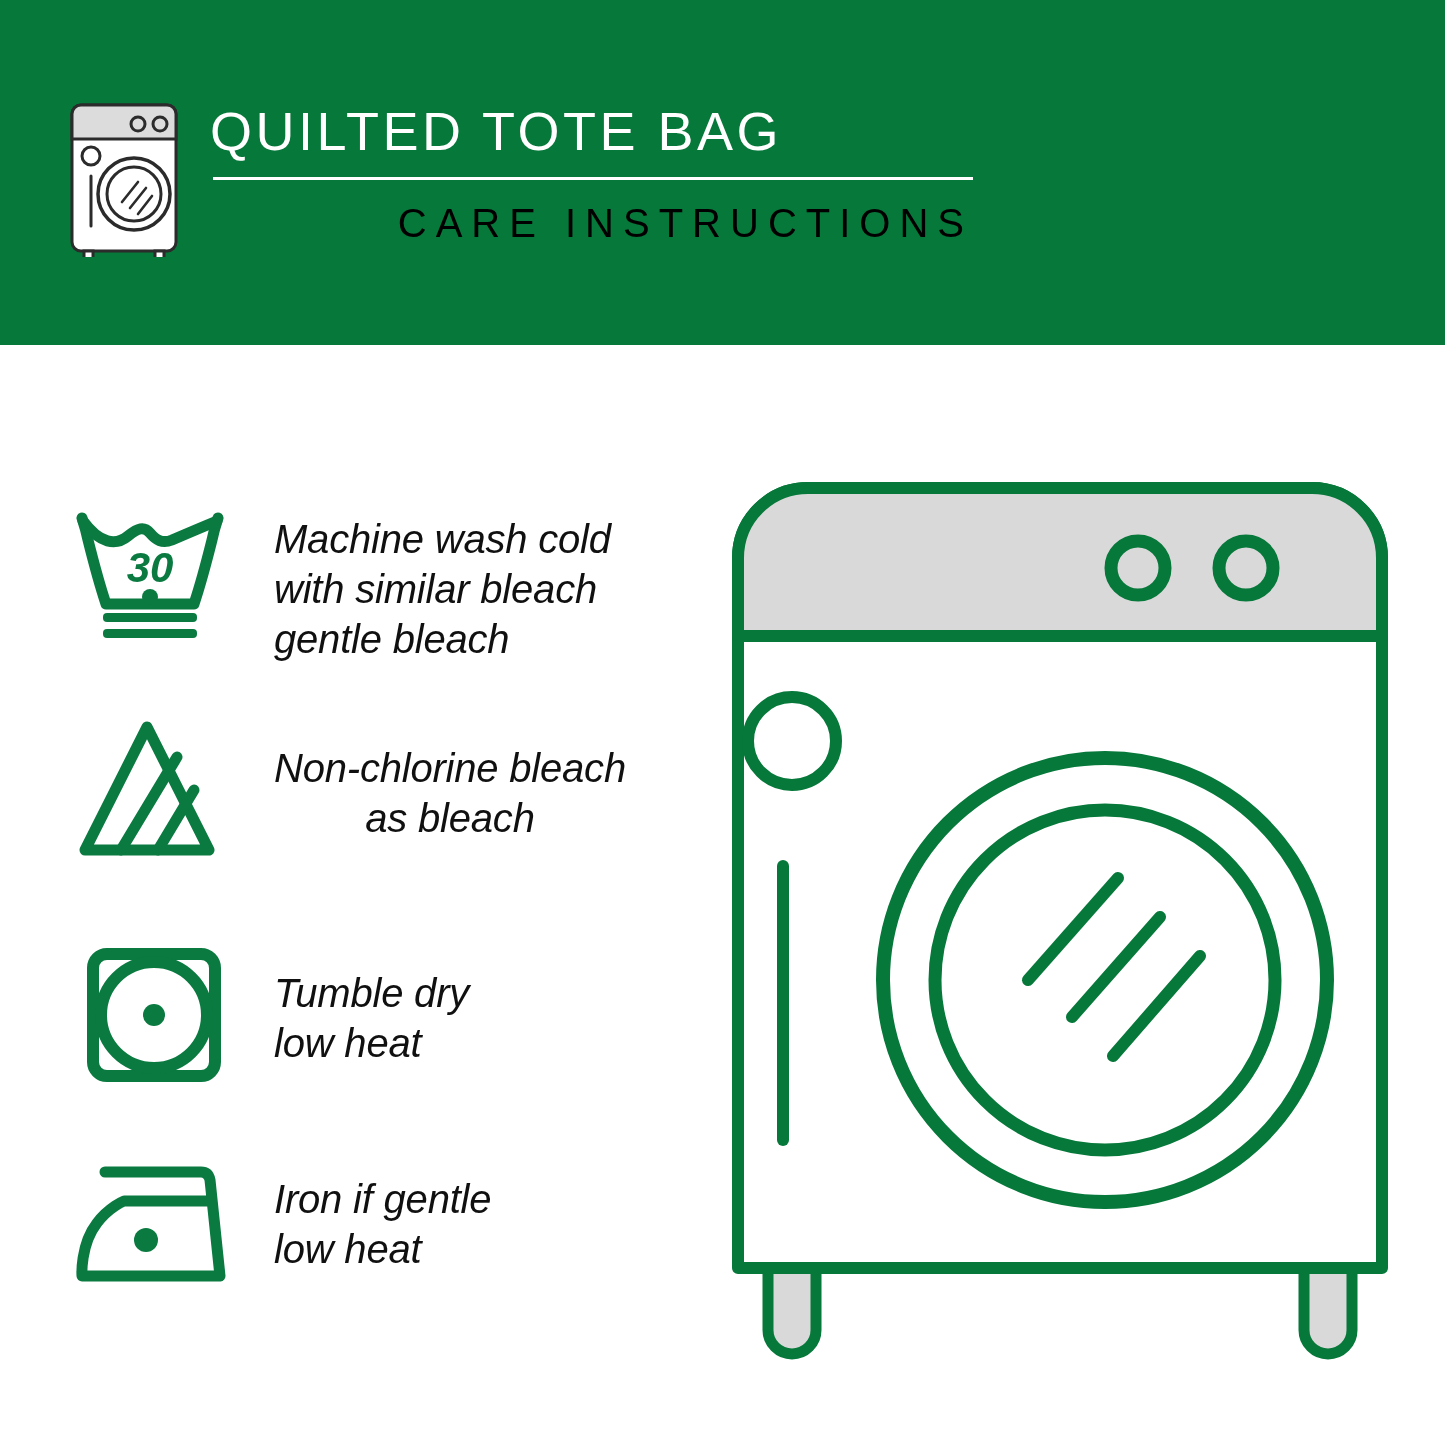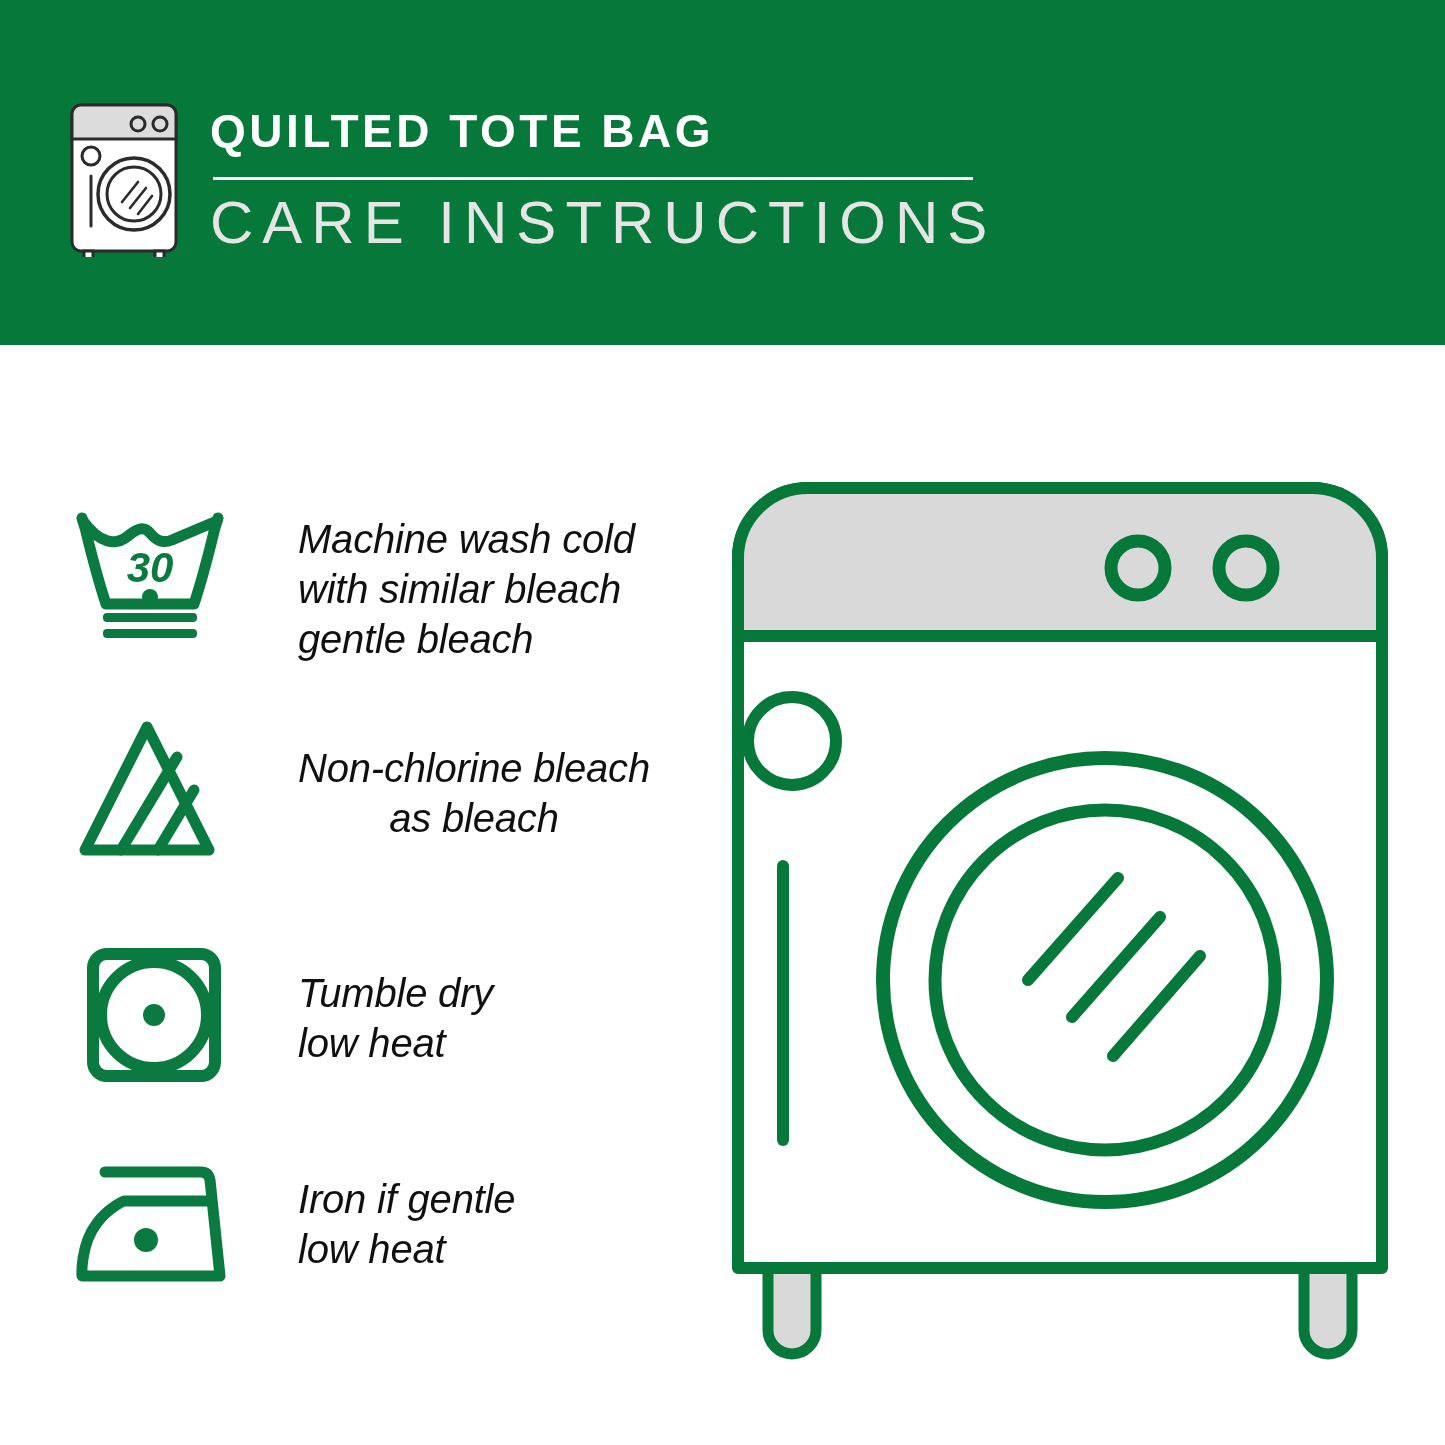--- a/index.html
+++ b/index.html
@@ -38,36 +38,36 @@
     flex: 0 0 auto;
     margin-top: 6px;
   }
   .header-text {
     margin-left: 28px;
     display: flex;
     flex-direction: column;
   }
   .title-main {
     color: #ffffff;
-    font-size: 46px;
+    font-size: 54px;
     line-height: 70px;
-    font-weight: 700;
+    font-weight: 400;
     letter-spacing: 3.5px;
     white-space: nowrap;
     font-family: "Liberation Sans", sans-serif;
   }
   .title-rule {
     height: 3px;
     background: #ffffff;
     width: 760px;
     margin: 11px 0 10px 3px;
   }
   .title-sub {
-    color: #e5e5e5;
-    font-size: 60px;
+    color: #000000;
+    font-size: 40px;
     line-height: 66px;
     font-weight: 500;
     letter-spacing: 9px;
     white-space: nowrap;
     font-family: "Liberation Sans", sans-serif;
     text-align: right;
   }
 
   
   .care-list {
@@ -92,21 +92,21 @@
 
   .care-symbol {
     width: 160px;
     height: 150px;
     flex: 0 0 auto;
     display: flex;
     align-items: center;
     justify-content: center;
   }
   .care-text {
-    margin-left: 68px;
+    margin-left: 44px;
     color: #101010;
     font-size: 40px;
     line-height: 50px;
     font-weight: 400;
     letter-spacing: -0.2px;
     font-family: "Liberation Sans", sans-serif;
   }
   .care-row.r0 .care-text { margin-top: 14px; }
   .care-row.r1 .care-text { margin-top: 28px; }
   .care-row.r2 .care-text { margin-top: 28px; }

